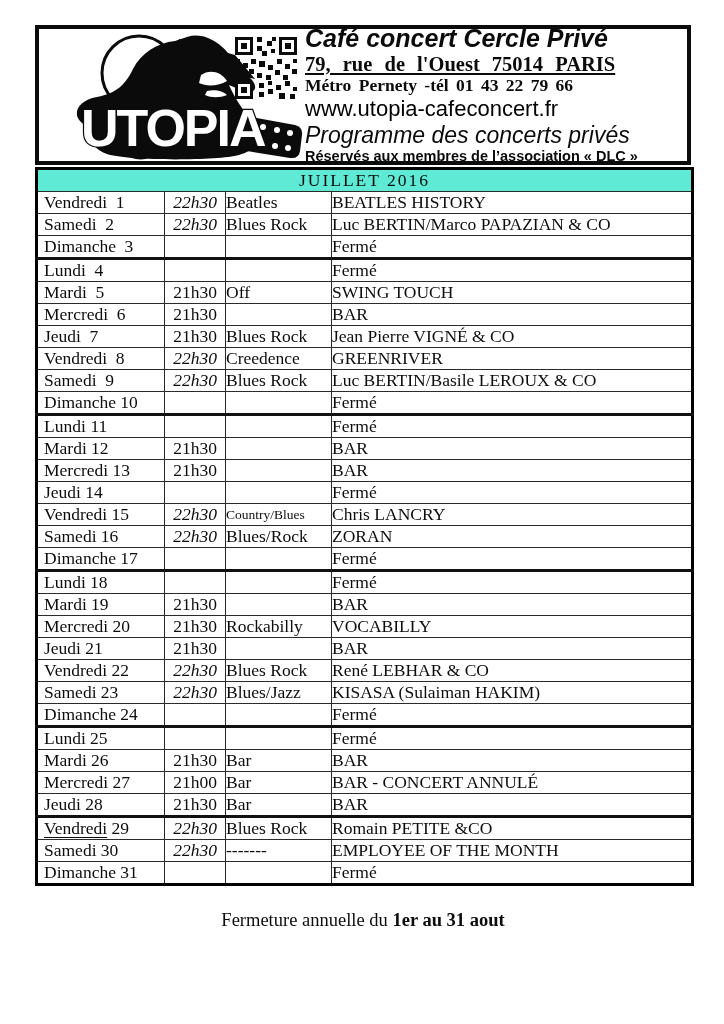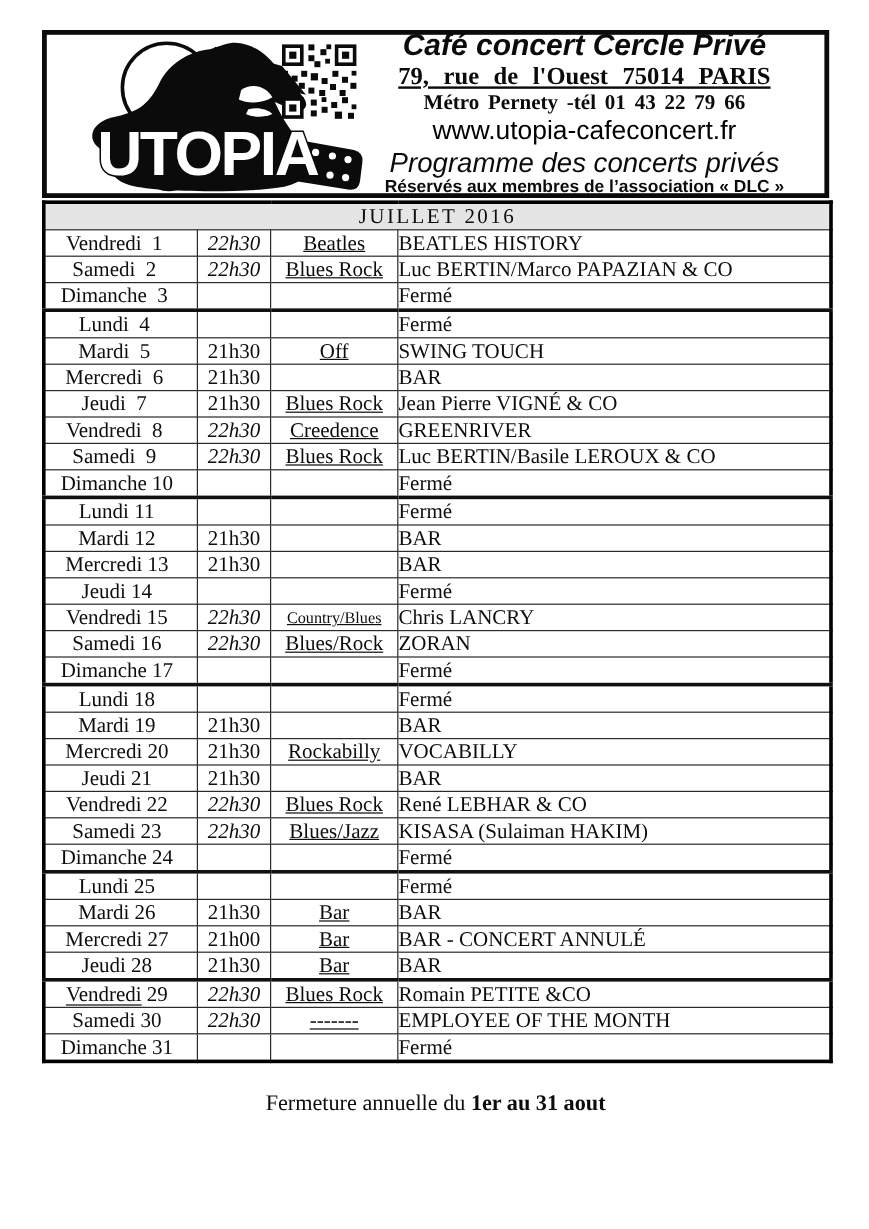--- a/index.html
+++ b/index.html
@@ -9,52 +9,52 @@
   }
   .content { position:absolute; left:35px; top:25px; width:656px; }
 
   
   .header-box {
     box-sizing:border-box; border:4px solid #0b0b0b; height:140px;
     display:flex; align-items:center;
   }
   .logo-area { flex:none; width:266px; height:132px; position:relative; }
   .header-text {
-    flex:1; text-align:center; font-family:"Liberation Sans", sans-serif;
+    flex:1; text-align:left; font-family:"Liberation Sans", sans-serif;
     color:#0b0b0b; line-height:1.08; padding-right:18px;
   }
   .h-venue { font-size:25px; font-weight:bold; font-style:italic; letter-spacing:0px; }
   .h-address { font-family:"Liberation Serif", serif; font-size:20.5px; font-weight:bold; word-spacing:7px; margin-top:1px;text-decoration:underline; }
   .h-metro { font-family:"Liberation Serif", serif; font-size:17.5px; font-weight:bold; word-spacing:3px; margin-top:1px; }
   .h-web { font-size:22px; margin-top:2px; color:#000000; }
   .h-program { font-size:23px; font-weight:normal; font-style:italic; margin-top:2px; }
   .h-reserved { font-size:14.5px; font-weight:bold; margin-top:2px; }
 
   
   table.calendar {
     width:656px; border-collapse:collapse; table-layout:fixed;
     margin-top:2px; border:3px solid #000;
   }
   table.calendar td {
     border:1.5px solid #2a2a2a; height:21px; padding:0;
     font-size:17.5px; line-height:1; vertical-align:middle;
     overflow:hidden; white-space:nowrap;
   }
   td.month-cell {
-    background:#e5e5e5; text-align:center; height:42px;
+    background:#5eead4; text-align:center; height:42px;
     font-size:38px; letter-spacing:2px; border:3px solid #000;
   }
   tr.thick-top td { border-top:3.5px solid #111; }
   td.cell-day { }
-  .day-wrap { display:flex; justify-content:center; align-items:center; padding:0 9px 0 6px; }
+  .day-wrap { display:flex; justify-content:flex-start; align-items:center; padding:0 9px 0 6px; }
   .day-date { display:inline-block; width:26px; text-align:center; }
   .day-name.underline { text-decoration:underline; text-underline-offset:3px; }
   td.cell-time { text-align:center; }
   td.cell-time.italic { font-style:italic; }
-  td.cell-genre { text-align:center;text-decoration:underline; }
+  td.cell-genre { text-align:left; }
   td.cell-genre.small { font-size:13.5px; }
   td.cell-band { padding-left:10px; }
 
   
   .footer-note { text-align:center; margin-top:24px; font-size:18.5px; }
   .footer-note b { font-weight:bold; }
 
   svg text { user-select:none; }
 </style>
 </head>

